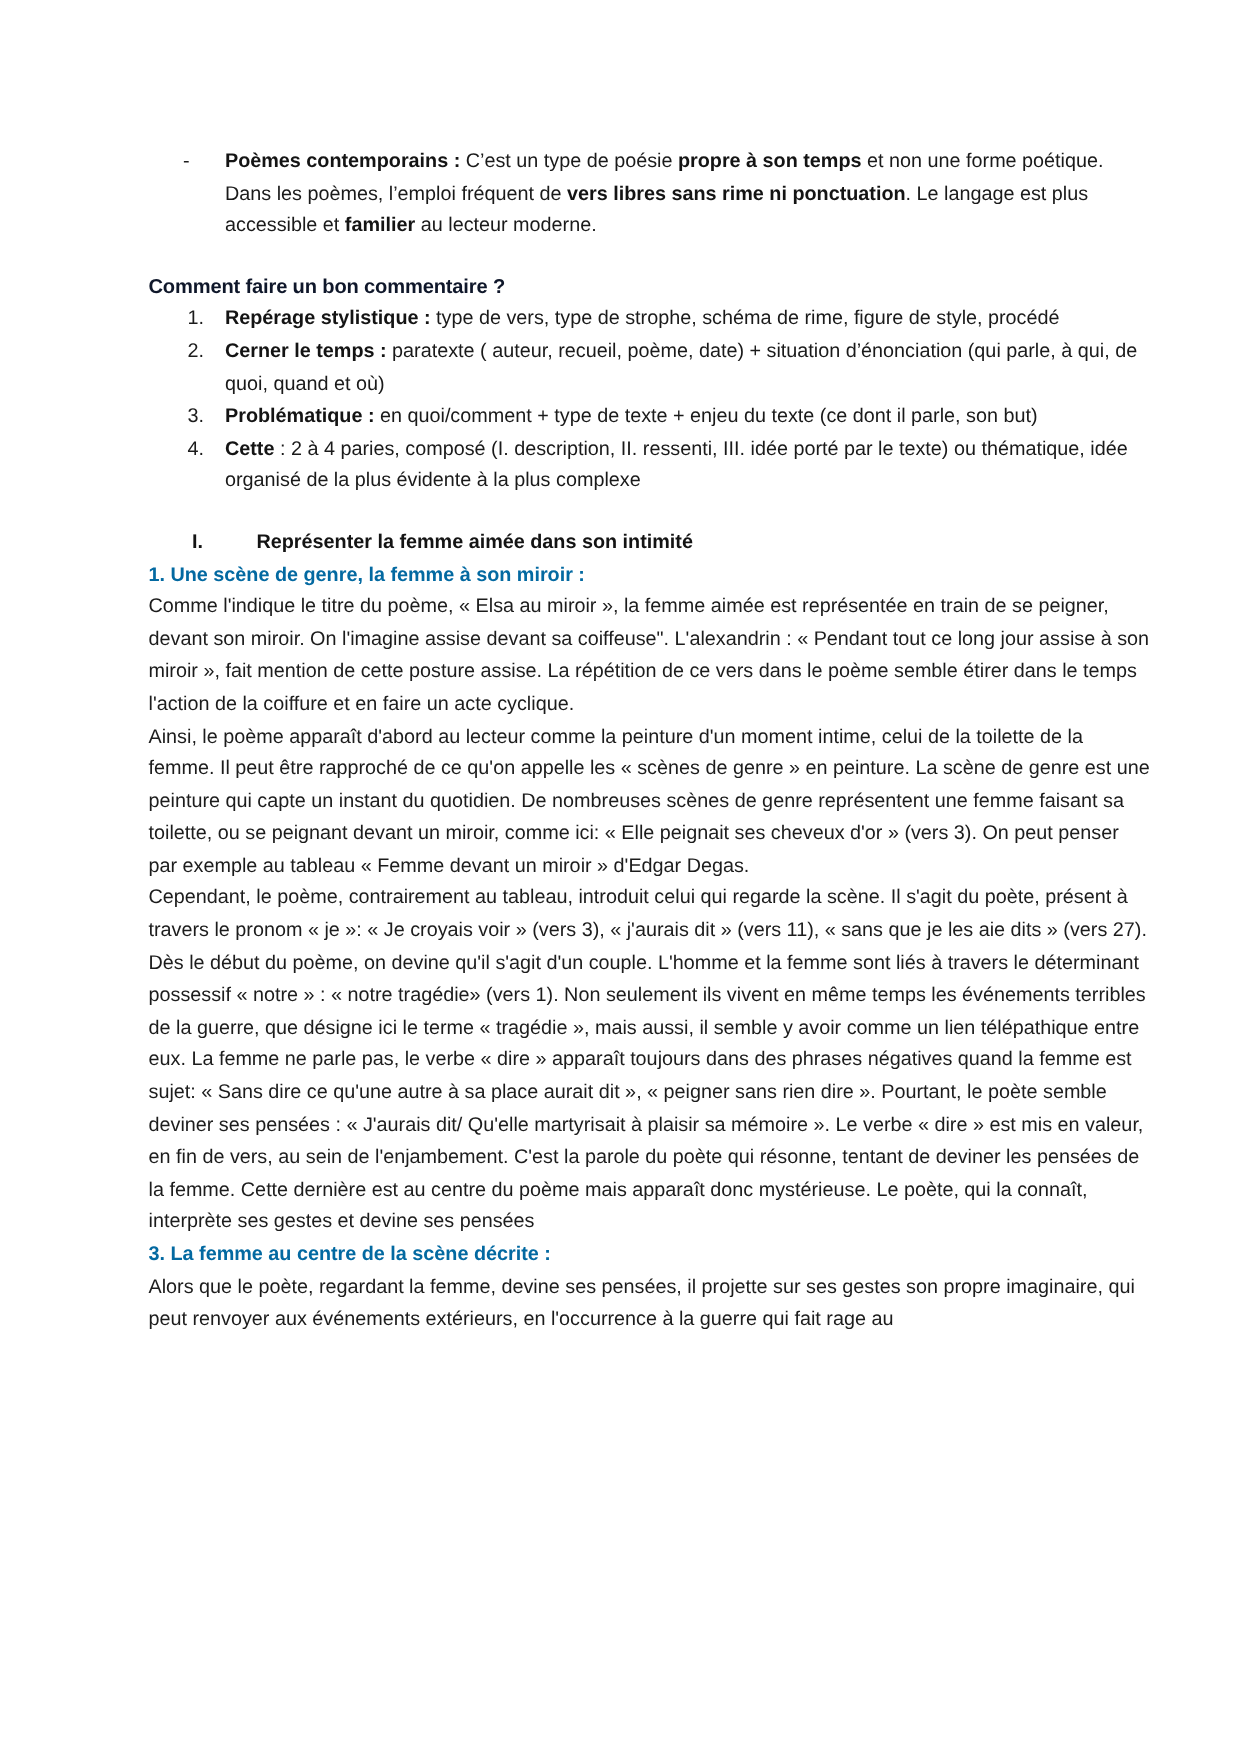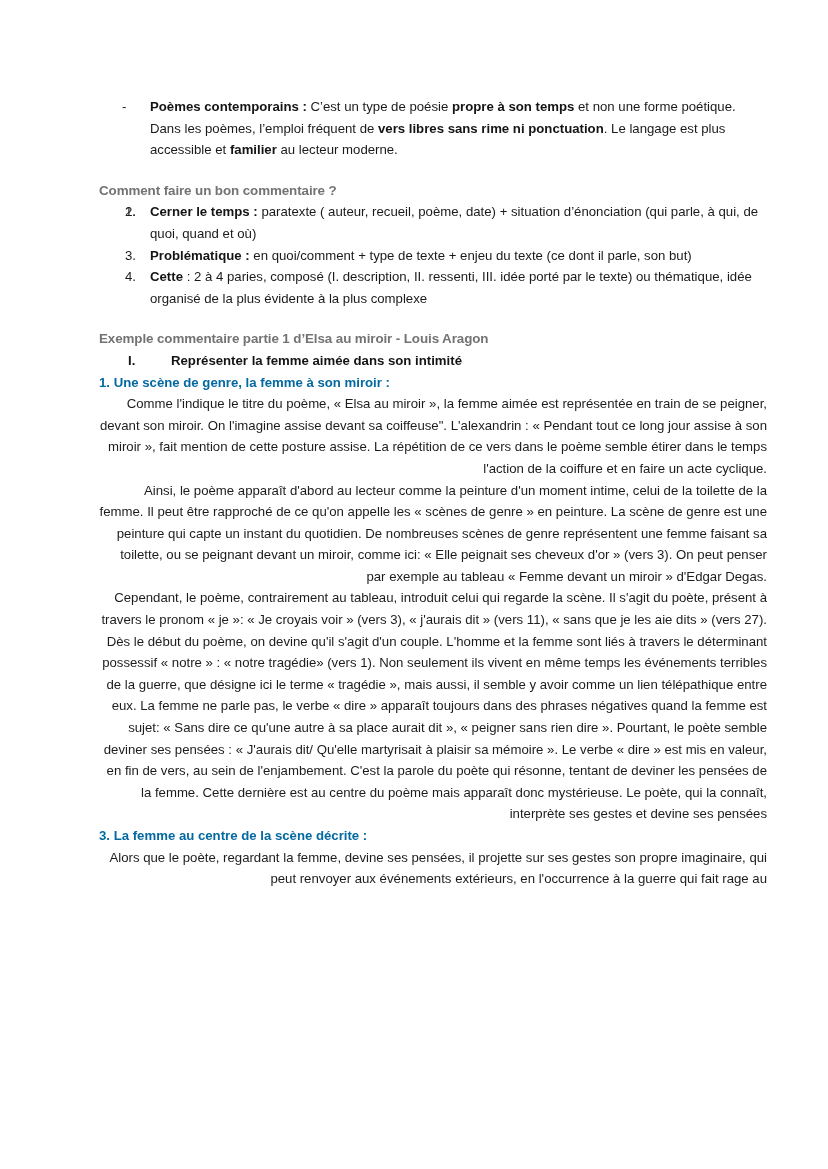--- a/index.html
+++ b/index.html
@@ -26,30 +26,30 @@
     left: 99px;
     top: 96px;
     width: 668px;
   }
 
   
   p.body {
     margin: 0;
     font-size: 13.2px;
     line-height: 21.6px;
-    text-align: right;
+    text-align: left;
     color: #1c1c1c;
     white-space: pre-wrap;
   }
   .red-heading {
     margin: 0;
     font-size: 13.4px;
     line-height: 21.6px;
     font-weight: bold;
-    color: #737373;
+    color: #0f172a;
     letter-spacing: -0.1px;
   }
   .black-bold {
     font-weight: bold;
     color: #141414;
     text-align: right;
   }
   .sub-heading {
     margin: 0;
     font-size: 13.2px;
@@ -130,38 +130,38 @@
       </li>
     </ul>
 
     <div class="spacer-md"></div>
 
     <div class="red-heading">Comment faire un bon commentaire ?</div>
 
     <ol class="num-list">
       <li class="num-item">
         <span class="marker">1.</span>
+        <span class="rich"><span class="black-bold">Repérage stylistique :</span><span> type de vers, type de strophe, schéma de rime, figure de style, procédé</span></span>
       </li>
       <li class="num-item">
         <span class="marker">2.</span>
         <span class="rich"><span class="black-bold">Cerner le temps :</span><span> paratexte ( auteur, recueil, poème, date) + situation d’énonciation (qui parle, à qui, de quoi, quand et où)</span></span>
       </li>
       <li class="num-item">
         <span class="marker">3.</span>
         <span class="rich"><span class="black-bold">Problématique :</span><span> en quoi/comment + type de texte + enjeu du texte (ce dont il parle, son but)</span></span>
       </li>
       <li class="num-item">
         <span class="marker">4.</span>
         <span class="rich"><span class="black-bold">Cette</span><span> : 2 à 4 paries, composé (I. description, II. ressenti, III. idée porté par le texte) ou thématique, idée organisé de la plus évidente à la plus complexe</span></span>
       </li>
     </ol>
 
     <div class="spacer-md"></div>
 
-    <div class="red-heading">Exemple commentaire partie 1 d’Elsa au miroir  - Louis Aragon</div>
 
     <div class="roman-item">
       <span class="marker">I.</span>
       <span>Représenter la femme aimée dans son intimité</span>
     </div>
 
     <div class="sub-heading">1. Une scène de genre, la femme à son miroir :</div>
     <p class="body">Comme l'indique le titre du poème, « Elsa au miroir », la femme aimée est représentée en train de se peigner, devant son miroir. On l'imagine assise devant sa coiffeuse". L'alexandrin : « Pendant tout ce long jour assise à son miroir », fait mention de cette posture assise. La répétition de ce vers dans le poème semble étirer dans le temps l'action de la coiffure et en faire un acte cyclique.</p>
     <p class="body">Ainsi, le poème apparaît d'abord au lecteur comme la peinture d'un moment intime, celui de la toilette de la femme. Il peut être rapproché de ce qu'on appelle les « scènes de genre » en peinture. La scène de genre est une peinture qui capte un instant du quotidien. De nombreuses scènes de genre représentent une femme faisant sa toilette, ou se peignant devant un miroir, comme ici: « Elle peignait ses cheveux d'or » (vers 3). On peut penser par exemple au tableau « Femme devant un miroir » d'Edgar Degas.</p>
 

